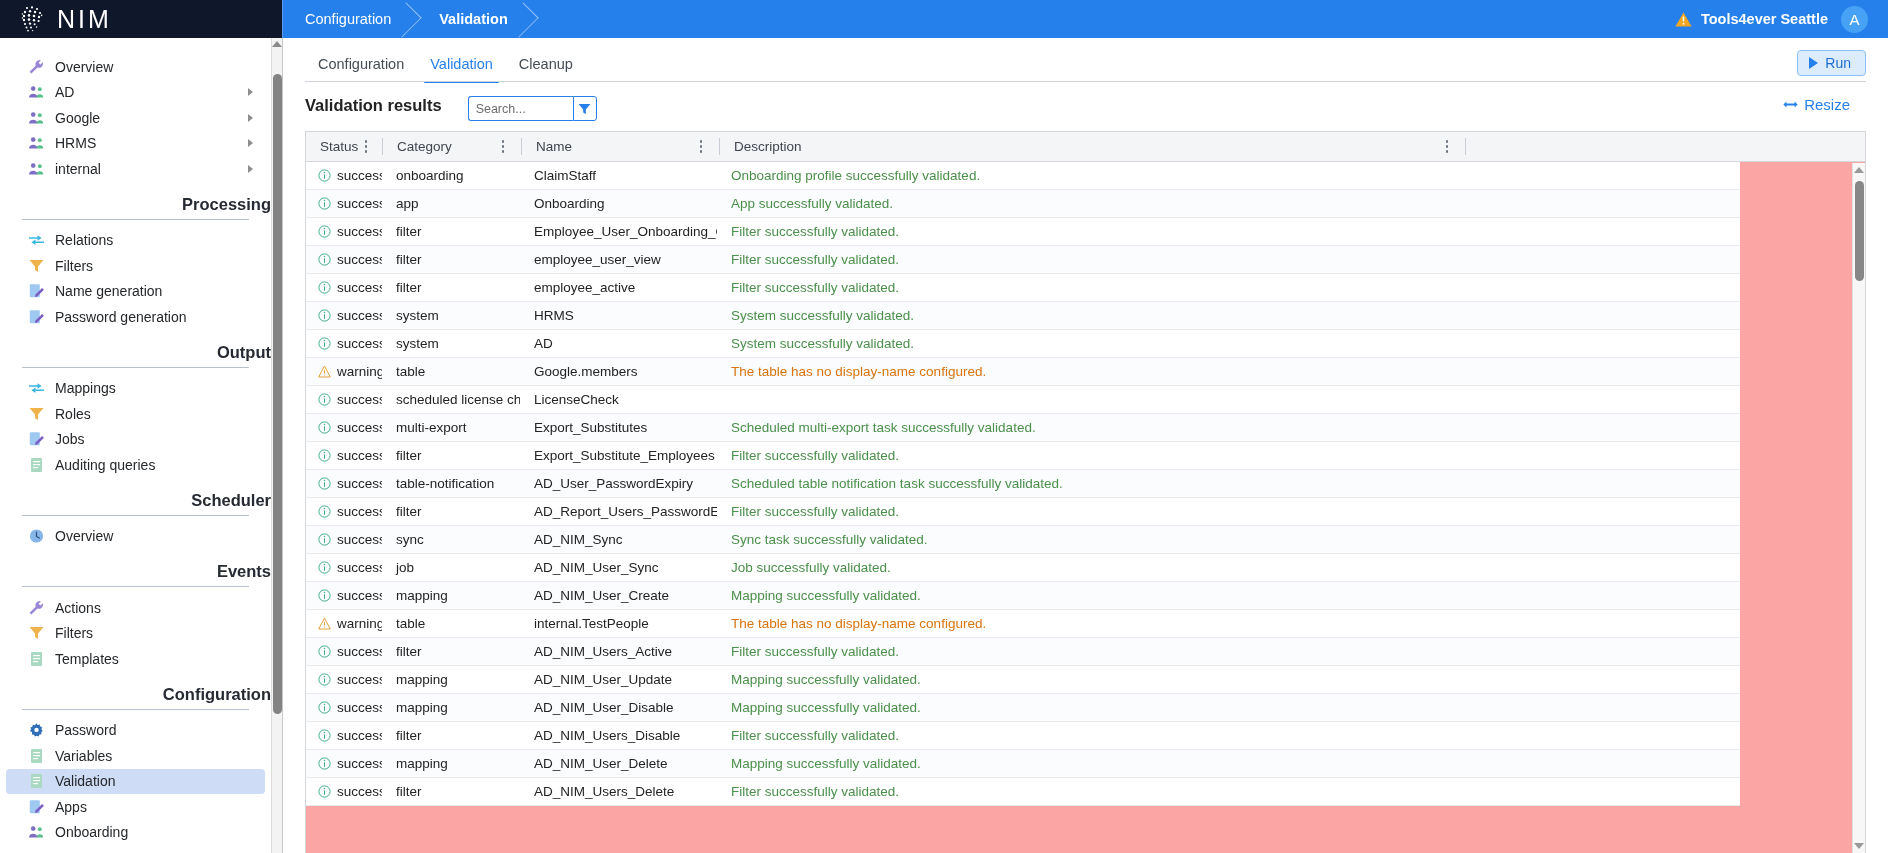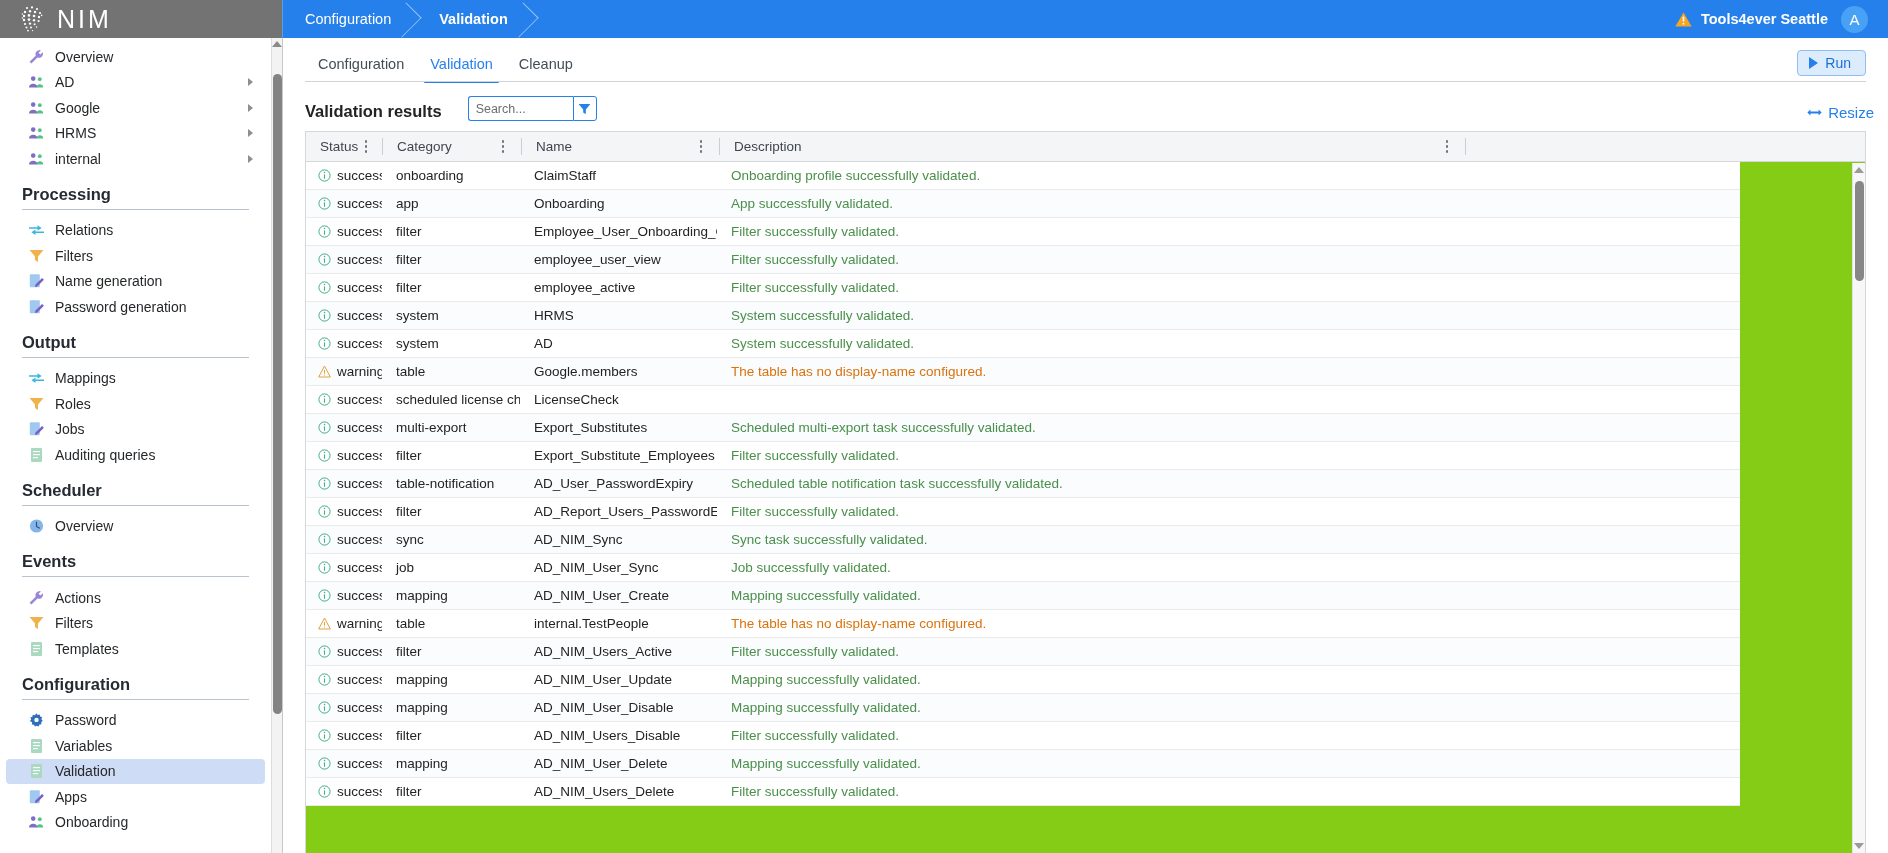--- a/index.html
+++ b/index.html
@@ -7,21 +7,21 @@
     width: 1888px; height: 853px;
     font-family: "Liberation Sans", sans-serif;
     background: #ffffff;
     overflow: hidden;
   }
   #app { position: relative; width: 1888px; height: 853px; display: flex; flex-direction: column; }
 
   
   .topbar { height: 38px; display: flex; flex: none; background: #2680eb; }
   .brand {
-    width: 283px; flex: none; background: #737373;
+    width: 283px; flex: none; background: #0f172a;
     display: flex; align-items: center; gap: 11px; padding-left: 20px;
     border-right: 1px solid #5a9ced;
   }
   .brand-logo { width: 26px; height: 28px; flex: none; position: relative; }
   .brand-logo svg { display: block; }
   .brand-name {
     color: #ffffff; font-size: 25px; letter-spacing: 3px;
     font-weight: 300; line-height: 1;
   }
   .breadcrumbs { display: flex; align-items: stretch; flex: 1 1 auto; position: relative; }
@@ -54,21 +54,21 @@
 
   
   .body-wrap { flex: 1 1 auto; display: flex; min-height: 0; }
 
   
   .sidebar {
     width: 283px; flex: none; background: #ffffff;
     position: relative; overflow: hidden;
     border-right: 1px solid #c8c8c8;
   }
-  .sidebar-scroll { position: absolute; inset: 0 11px 0 0; overflow: hidden; padding-top: 6px; }
+  .sidebar-scroll { position: absolute; inset: 0 11px 0 0; overflow: hidden; padding-top: 16px; text-align: right; }
   .nav-item {
     display: flex; align-items: center; height: 25.5px;
     padding-left: 22px; padding-right: 12px; cursor: pointer;
     font-size: 14px; color: #25282b; position: relative;
     margin: 0 6px 0 6px; border-radius: 4px;
   }
   .nav-item.selected { background: #cfdcf5; }
   .nav-ico { width: 17px; height: 16px; flex: none; margin-right: 10px; display: block; }
   .nav-label { line-height: 1; white-space: nowrap; }
   .nav-caret {
@@ -120,21 +120,21 @@
     background: #ddecfd; border: 1px solid #8dbff5; border-radius: 4px;
     color: #1b6fd4; font-size: 14px; padding: 4px 14px 4px 11px;
     cursor: pointer;
   }
   .run-tri {
     width: 0; height: 0; border-left: 9px solid #2680eb;
     border-top: 6px solid transparent; border-bottom: 6px solid transparent;
   }
 
   .results-bar {
-    display: flex; align-items: flex-end; padding: 14px 12px 10px 22px; flex: none;
+    display: flex; align-items: flex-start; padding: 14px 36px 10px 22px; flex: none;
   }
   .results-title { font-size: 16.5px; font-weight: bold; color: #232323; margin-right: 26px; }
   .search-group { display: flex; align-items: stretch; height: 25px; }
   .search-input {
     width: 105px; border: 1px solid #2680eb; border-right: none;
     border-radius: 3px 0 0 3px; outline: none;
     font-family: "Liberation Sans", sans-serif; font-size: 12.5px;
     padding: 0 7px; color: #2b2b2b; background: #fff;
   }
   .search-input::placeholder { color: #6d6d6d; }
@@ -148,21 +148,21 @@
     margin-left: auto; display: flex; align-items: center; gap: 6px;
     color: #2680eb; font-size: 15px; cursor: pointer; padding-right: 2px;
   }
   .resize-ico { width: 15px; height: 9px; }
 
   
   .table-outer {
     flex: 1 1 auto; min-height: 0; margin: 0 22px 0 22px;
     border: 1px solid #d4d7dc; border-bottom: none;
     position: relative; overflow: hidden; display: flex; flex-direction: column;
-    background: #84cc16;
+    background: #fca5a5;
   }
   .thead {
     display: flex; align-items: center; height: 30px; flex: none;
     background: #f4f5f7; border-bottom: 1px solid #d4d7dc;
     font-size: 13.5px; color: #3f4450;
   }
   .th { display: flex; align-items: center; height: 100%; position: relative; flex: none; }
   .th-label { padding-left: 14px; white-space: nowrap; }
   .kebab {
     width: 20px; display: flex; flex-direction: column; align-items: center;

